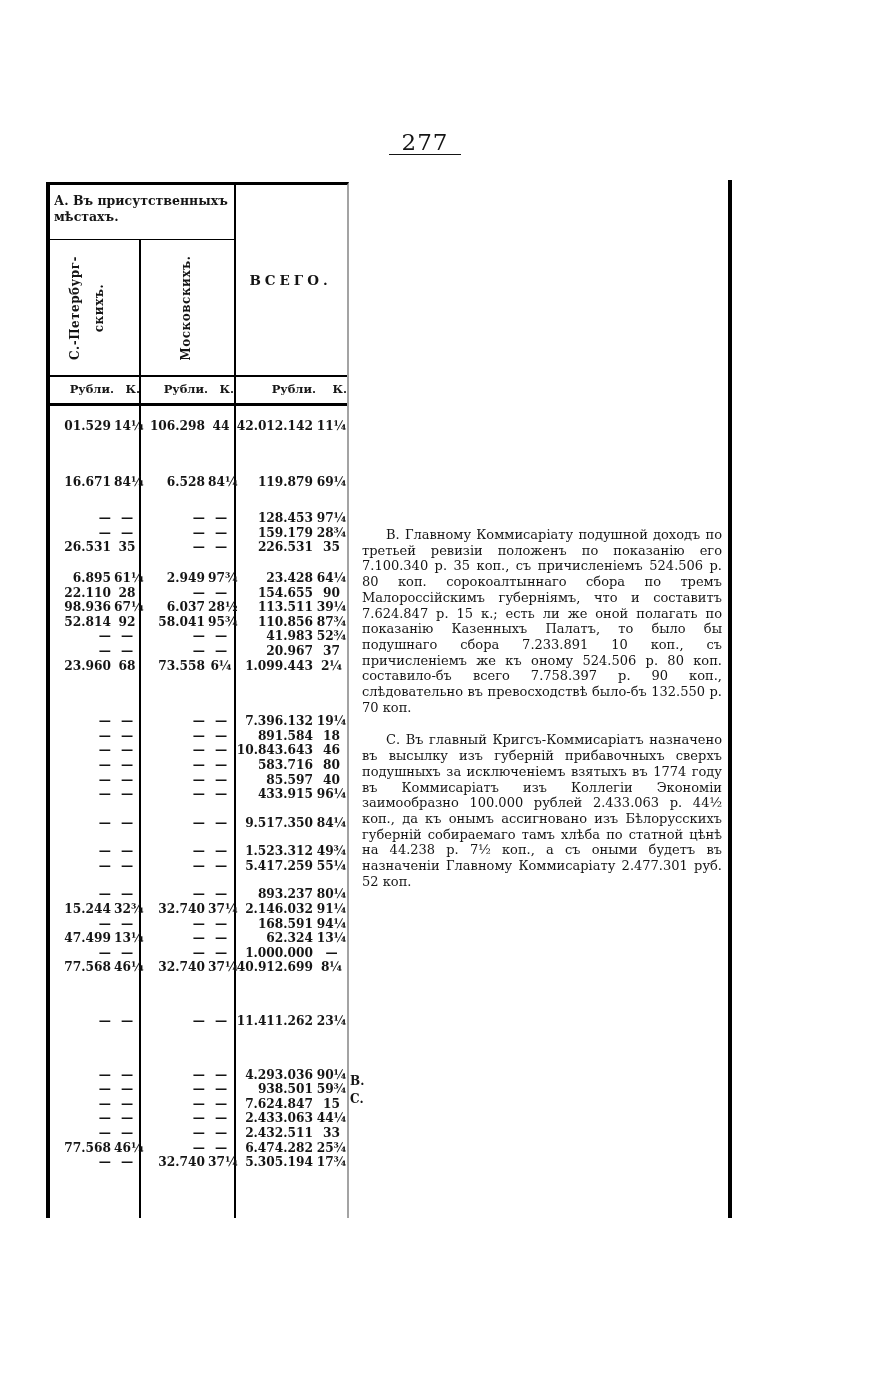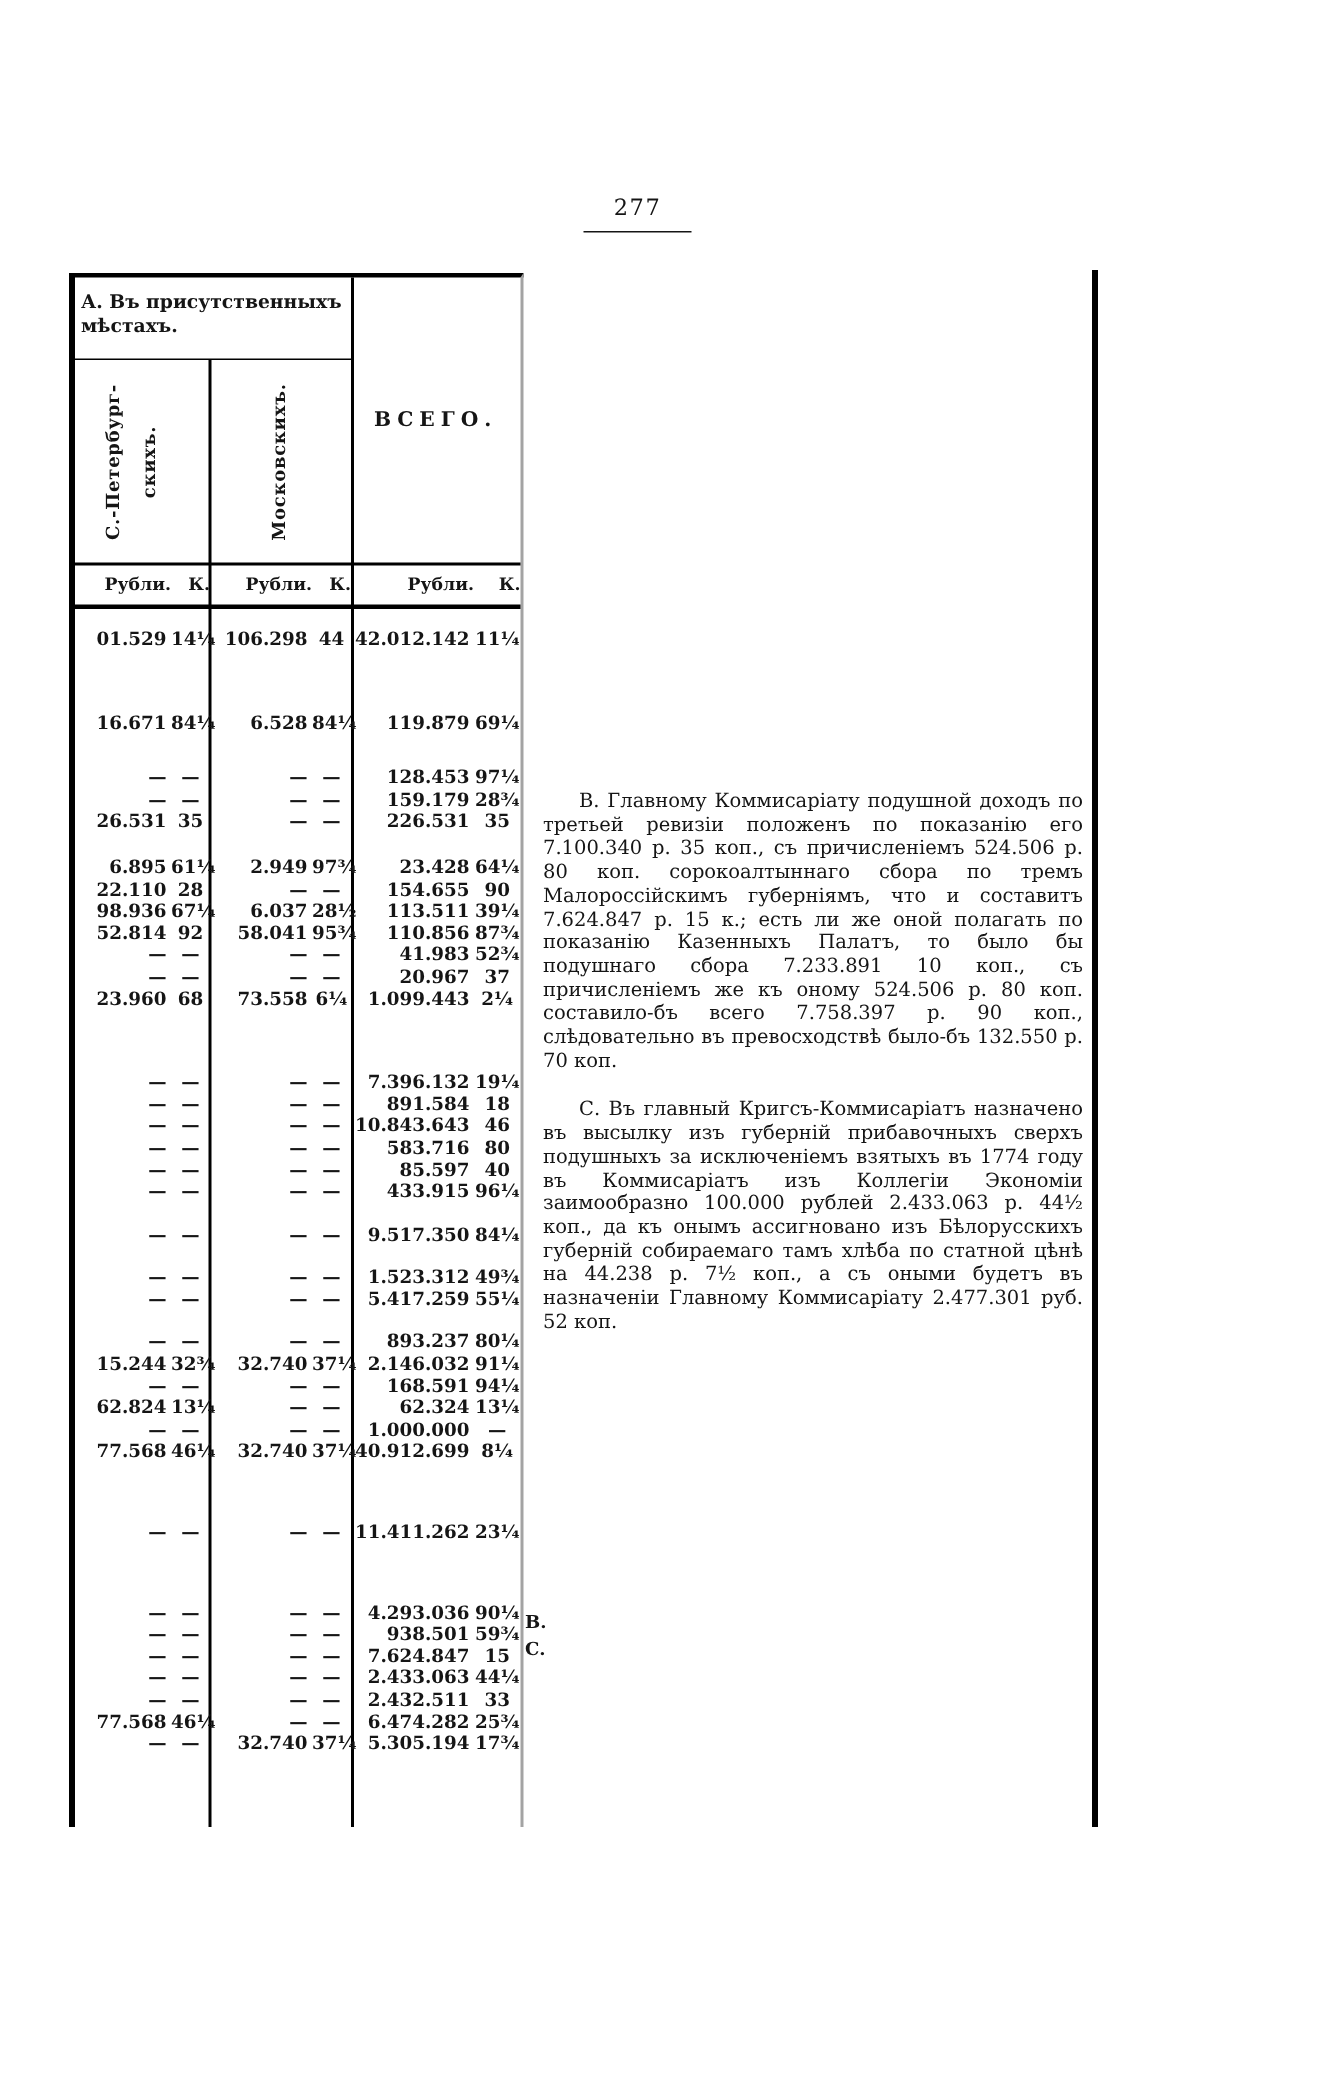--- a/index.html
+++ b/index.html
@@ -7,21 +7,21 @@
     width:882px;height:1393px;
     background:#ffffff;
     font-family:"DejaVu Serif", serif;
     color:#151515;
     position:relative;
     overflow:hidden;
   }
   
   .pagenum{
     position:absolute;top:129px;left:0;width:850px;
-    text-align:center;font-size:15px;letter-spacing:1px;
+    text-align:center;font-size:23px;letter-spacing:1px;
   }
   .pagenum-rule{
     position:absolute;top:154px;left:389px;width:72px;height:0;
     border-top:1.5px solid #151515;
   }
   
   .table{
     position:absolute;left:46px;top:182px;width:303px;height:1036px;
     box-sizing:border-box;
     border-top:3px solid #000;
@@ -328,21 +328,21 @@
   <div class="trow" style="margin-top: 0px;">
     <span class="rub">—</span>
     <span class="kop">—</span>
     <span class="rub">—</span>
     <span class="kop">—</span>
     <span class="rub">168.591</span>
     <span class="kop">94¼</span>
   </div>
 
   <div class="trow" style="margin-top: 0px;">
-    <span class="rub">62.824</span>
+    <span class="rub">47.499</span>
     <span class="kop">13¼</span>
     <span class="rub">—</span>
     <span class="kop">—</span>
     <span class="rub">62.324</span>
     <span class="kop">13¼</span>
   </div>
 
   <div class="trow" style="margin-top: 0px;">
     <span class="rub">—</span>
     <span class="kop">—</span>

